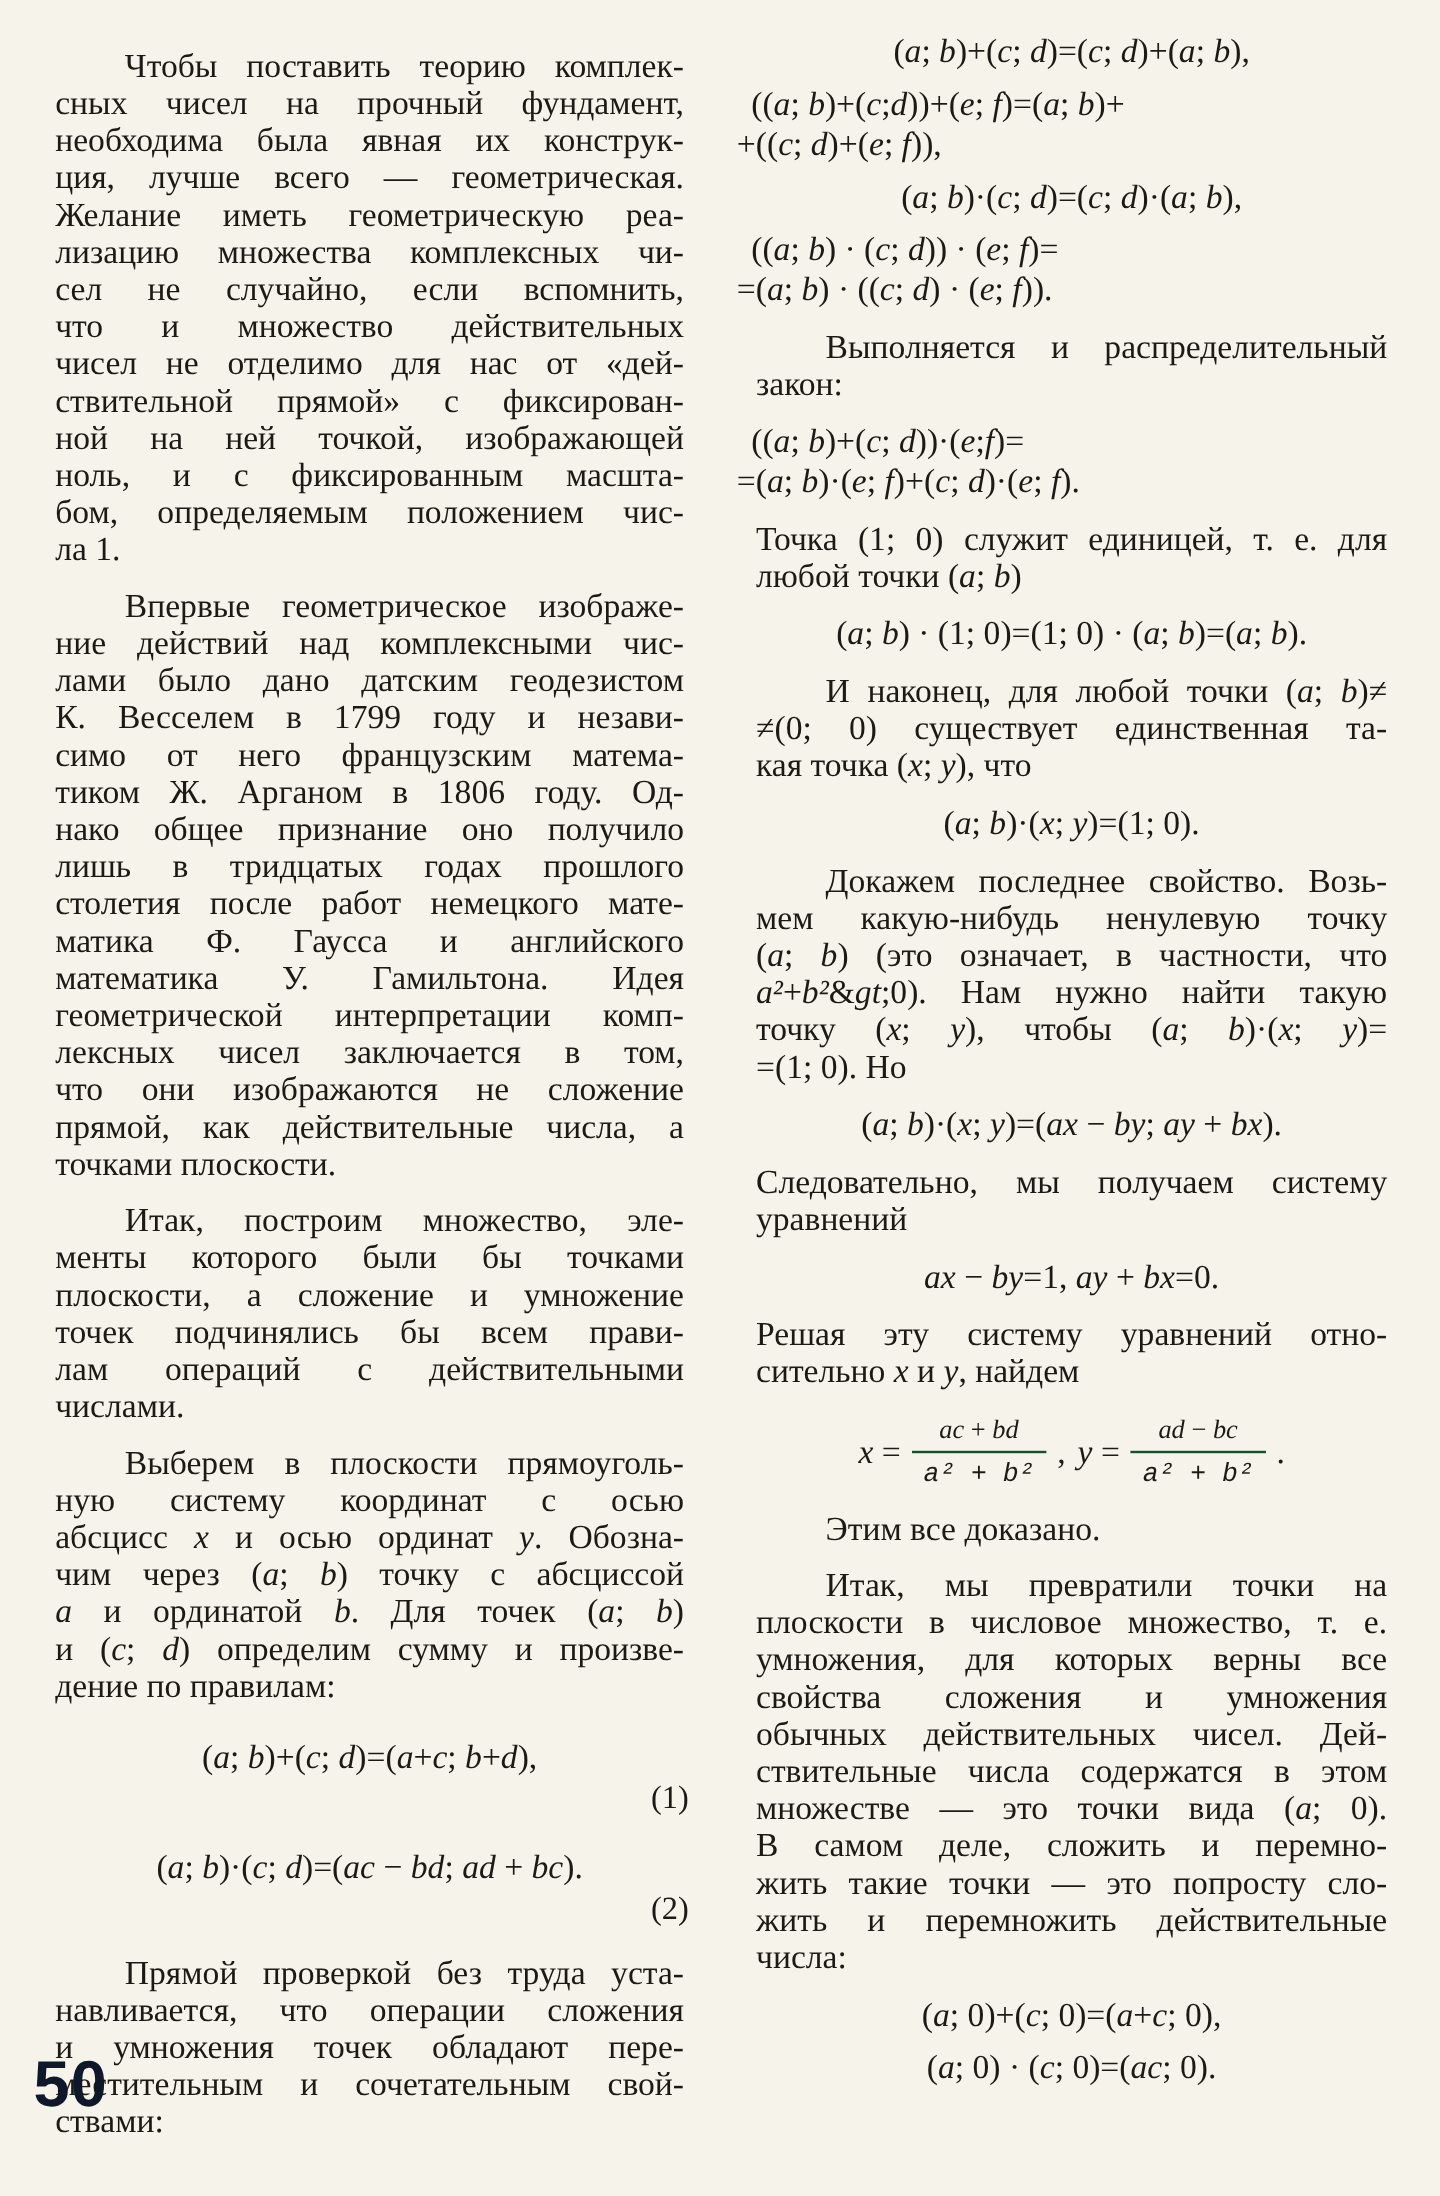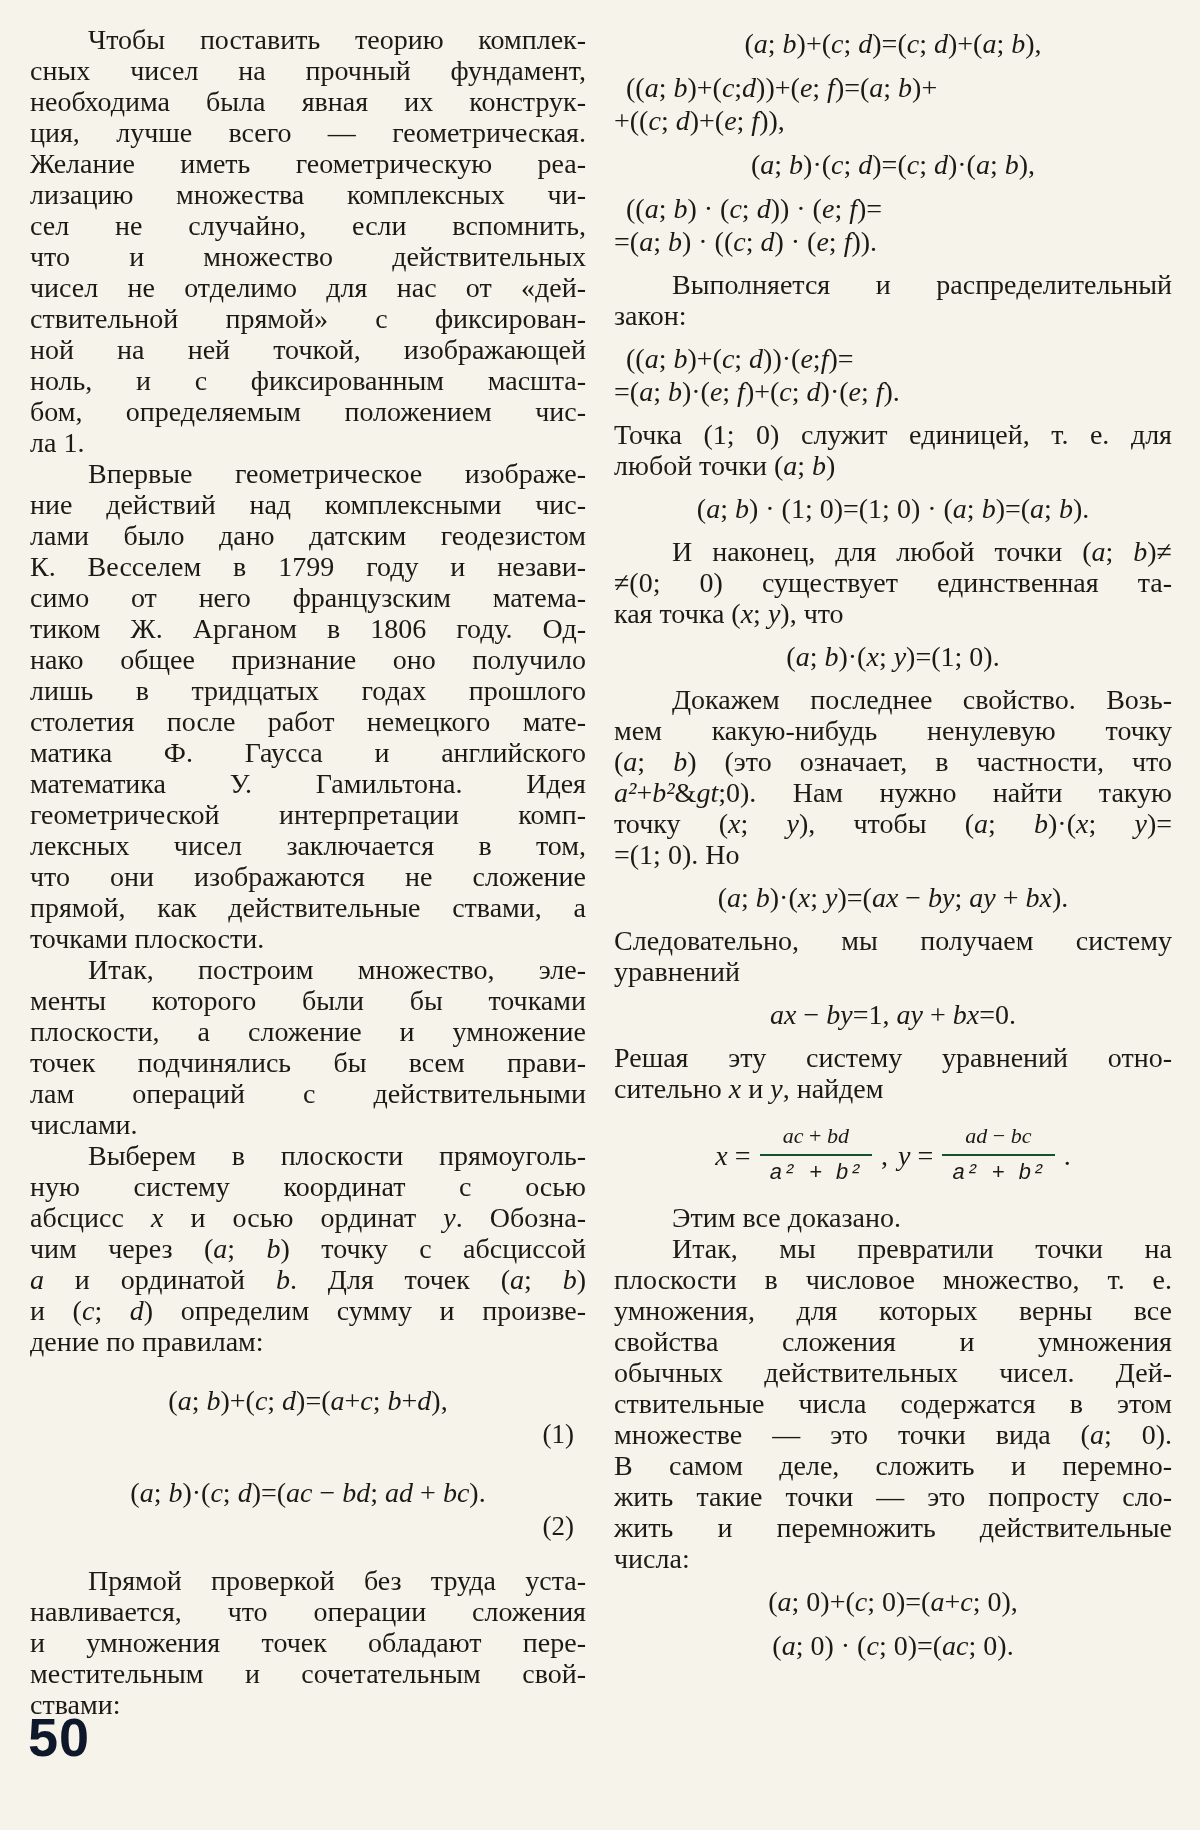--- a/index.html
+++ b/index.html
@@ -9,21 +9,21 @@
     margin:0 auto;
     background:#f6f3eb;
     font-family:"Liberation Serif","DejaVu Serif",serif;
     color:#1d1a15;
     overflow:hidden;
   }
   .col{position:absolute;top:0;}
   .col-left{left:30px;top:24px;width:556px;}
   .col-right{left:614px;top:16px;width:558px;}
 
-  .para{margin:0;}
+  .para{margin:16px;}
   .line{
     font-size:28px;line-height:31px;
     text-align:justify;
     -moz-text-align-last:justify;
     text-align-last:justify;
     white-space:normal;
   }
   .line.final{text-align:right;text-align-last:left;}
   .line.indent{text-indent:58px;}
 
@@ -83,21 +83,21 @@
         <div class="line">симо от него французским матема-</div>
         <div class="line">тиком Ж. Арганом в 1806 году. Од-</div>
         <div class="line">нако общее признание оно получило</div>
         <div class="line">лишь в тридцатых годах прошлого</div>
         <div class="line">столетия после работ немецкого мате-</div>
         <div class="line">матика Ф. Гаусса и английского</div>
         <div class="line">математика У. Гамильтона. Идея</div>
         <div class="line">геометрической интерпретации комп-</div>
         <div class="line">лексных чисел заключается в том,</div>
         <div class="line">что они изображаются не сложение</div>
-        <div class="line">прямой, как действительные ствами, а</div>
+        <div class="line">прямой, как действительные числа, а</div>
         <div class="line final">точками плоскости.</div>
       </div>
       <div class="para">
         <div class="line indent">Итак, построим множество, эле-</div>
         <div class="line">менты которого были бы точками</div>
         <div class="line">плоскости, а сложение и умножение</div>
         <div class="line">точек подчинялись бы всем прави-</div>
         <div class="line">лам операций с действительными</div>
         <div class="line final">числами.</div>
       </div>

